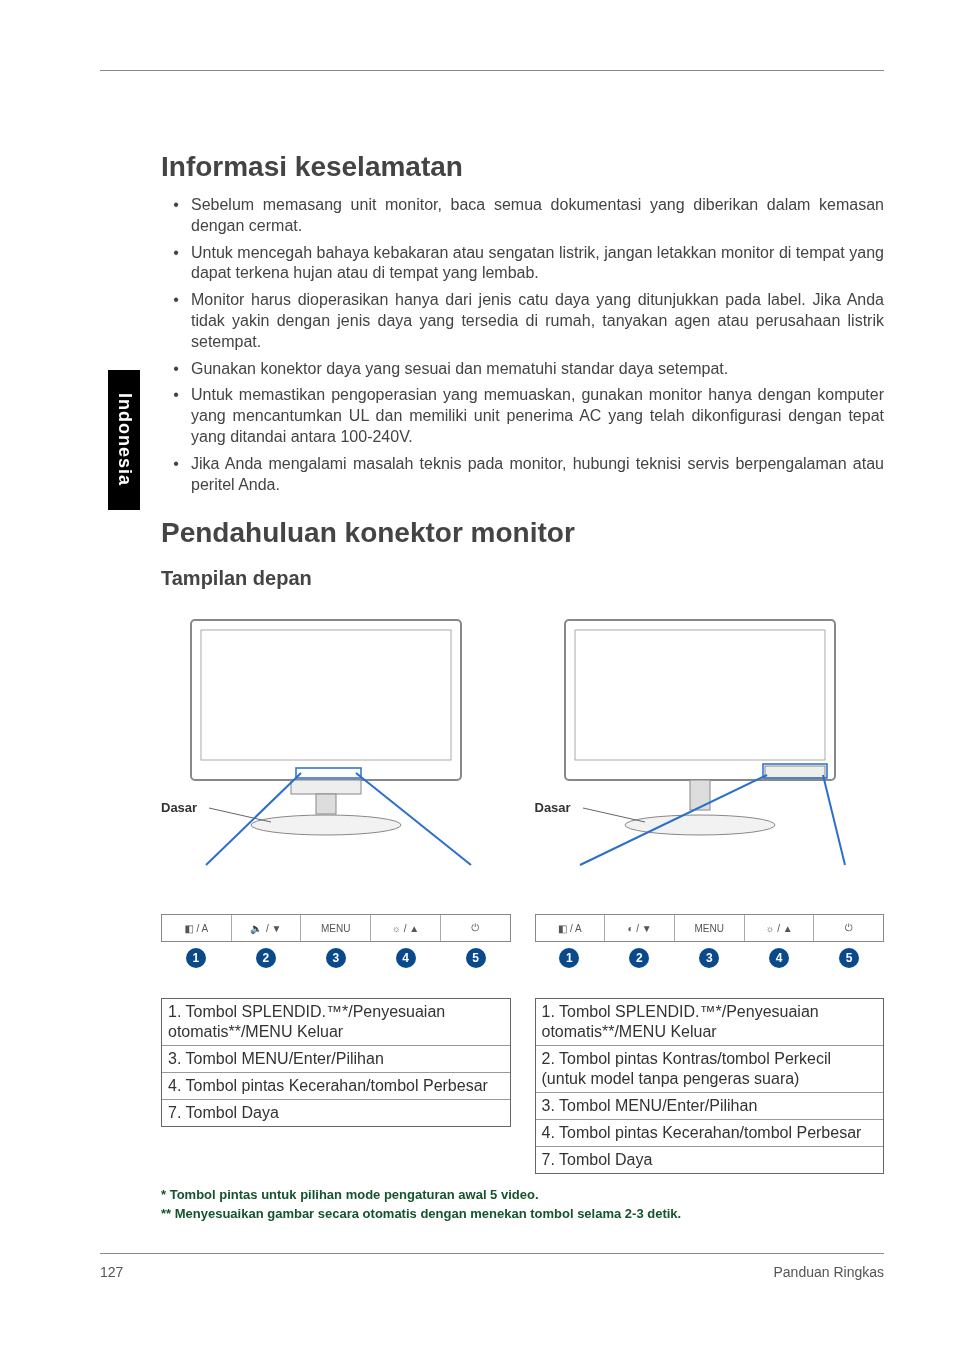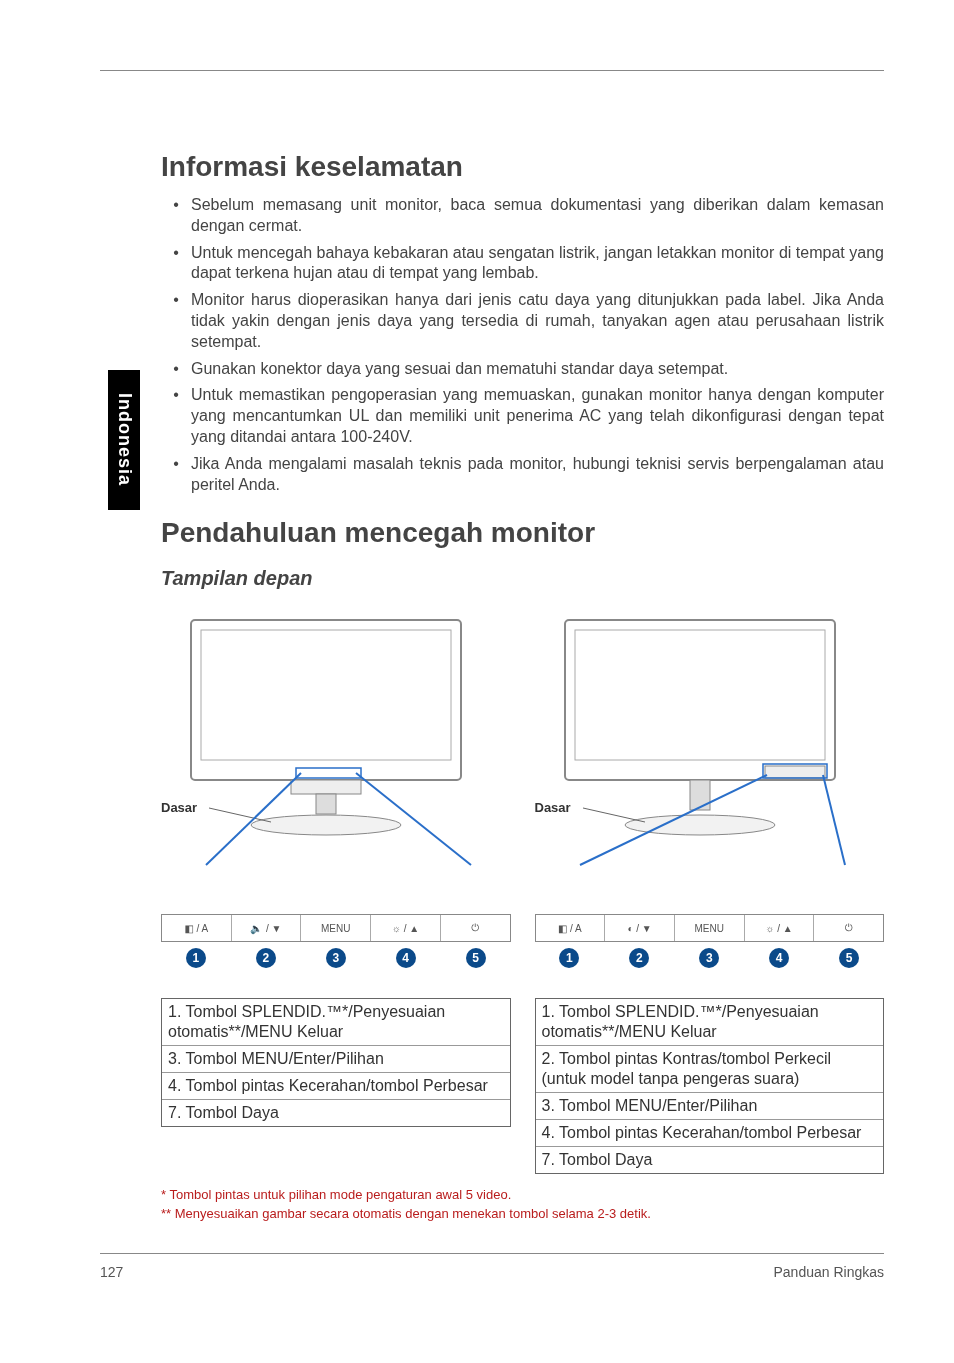--- a/index.html
+++ b/index.html
@@ -63,21 +63,20 @@
     width: 30px;
     flex-shrink: 0;
     text-align: center;
   }
   h2.sub {
     font-size: 20px;
     font-weight: bold;
     color: #444;
     margin-top: 18px;
     margin-bottom: 20px;
-    font-style: italic;
   }
   .diagrams {
     display: flex;
     gap: 24px;
   }
   .diagram-col {
     flex: 1;
     position: relative;
   }
   .monitor-fig {
@@ -136,22 +135,22 @@
   }
   .legend-box .row {
     padding: 3px 6px;
     border-bottom: 1px solid #999;
     line-height: 1.25;
   }
   .legend-box .row:last-child { border-bottom: none; }
   .footnotes {
     margin-top: 12px;
     font-size: 13px;
-    font-weight: normal;
-    color: #b91c1c;
+    font-weight: bold;
+    color: #14532d;
     line-height: 1.4;
   }
   .footer {
     position: absolute;
     bottom: 13px;
     left: 0;
     right: 0;
     border-top: 1px solid #888;
     display: flex;
     align-items: center;
@@ -191,21 +190,21 @@
       <li>
           <span class="bullet">•</span>
           <span>Untuk memastikan pengoperasian yang memuaskan, gunakan monitor hanya dengan komputer yang mencantumkan UL dan memiliki unit penerima AC yang telah dikonfigurasi dengan tepat yang ditandai antara 100-240V.</span>
         </li>
       <li>
           <span class="bullet">•</span>
           <span>Jika Anda mengalami masalah teknis pada monitor, hubungi teknisi servis berpengalaman atau peritel Anda.</span>
         </li>
     </ul>
 
-    <h1 style="margin-top:22px;">Pendahuluan mencegah monitor</h1>
+    <h1 style="margin-top:22px;">Pendahuluan konektor monitor</h1>
     <h2 class="sub">Tampilan depan</h2>
 
     <div class="diagrams">
 
       <div class="diagram-col">
         <div class="monitor-fig">
           <span class="dasar-label" style="left:0px; top:190px;">Dasar</span>
           <svg class="monitor" width="330" height="280" viewBox="0 0 330 280">
             <rect x="30" y="10" width="270" height="160" rx="4" fill="#fff" stroke="#888" stroke-width="2"></rect>
             <rect x="40" y="20" width="250" height="130" fill="#fff" stroke="#aaa" stroke-width="1"></rect>

